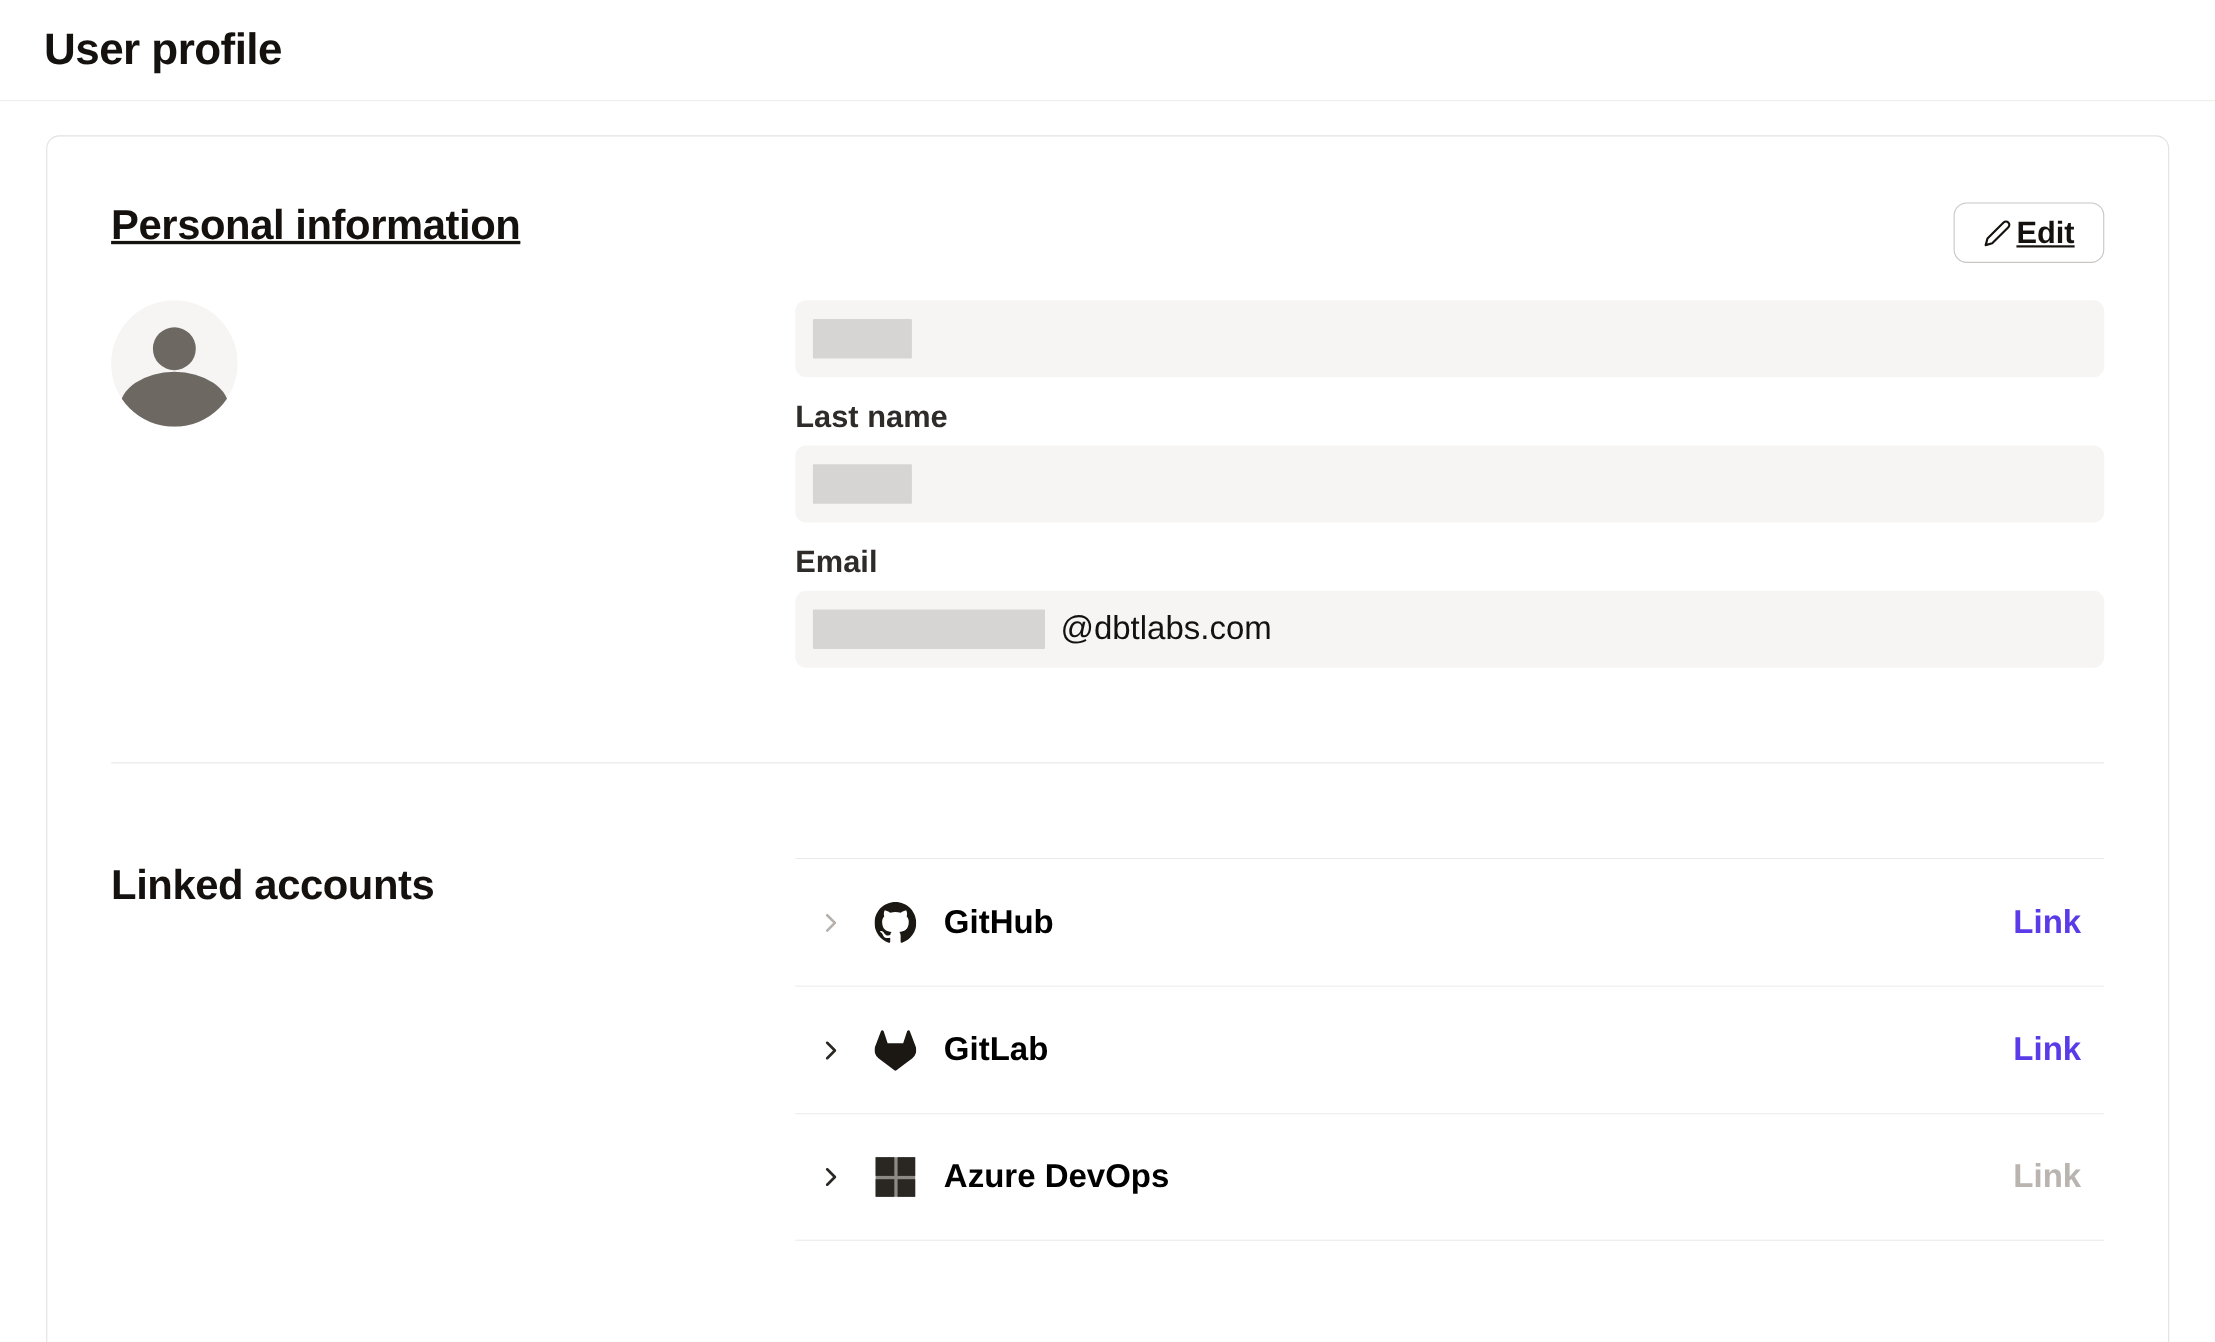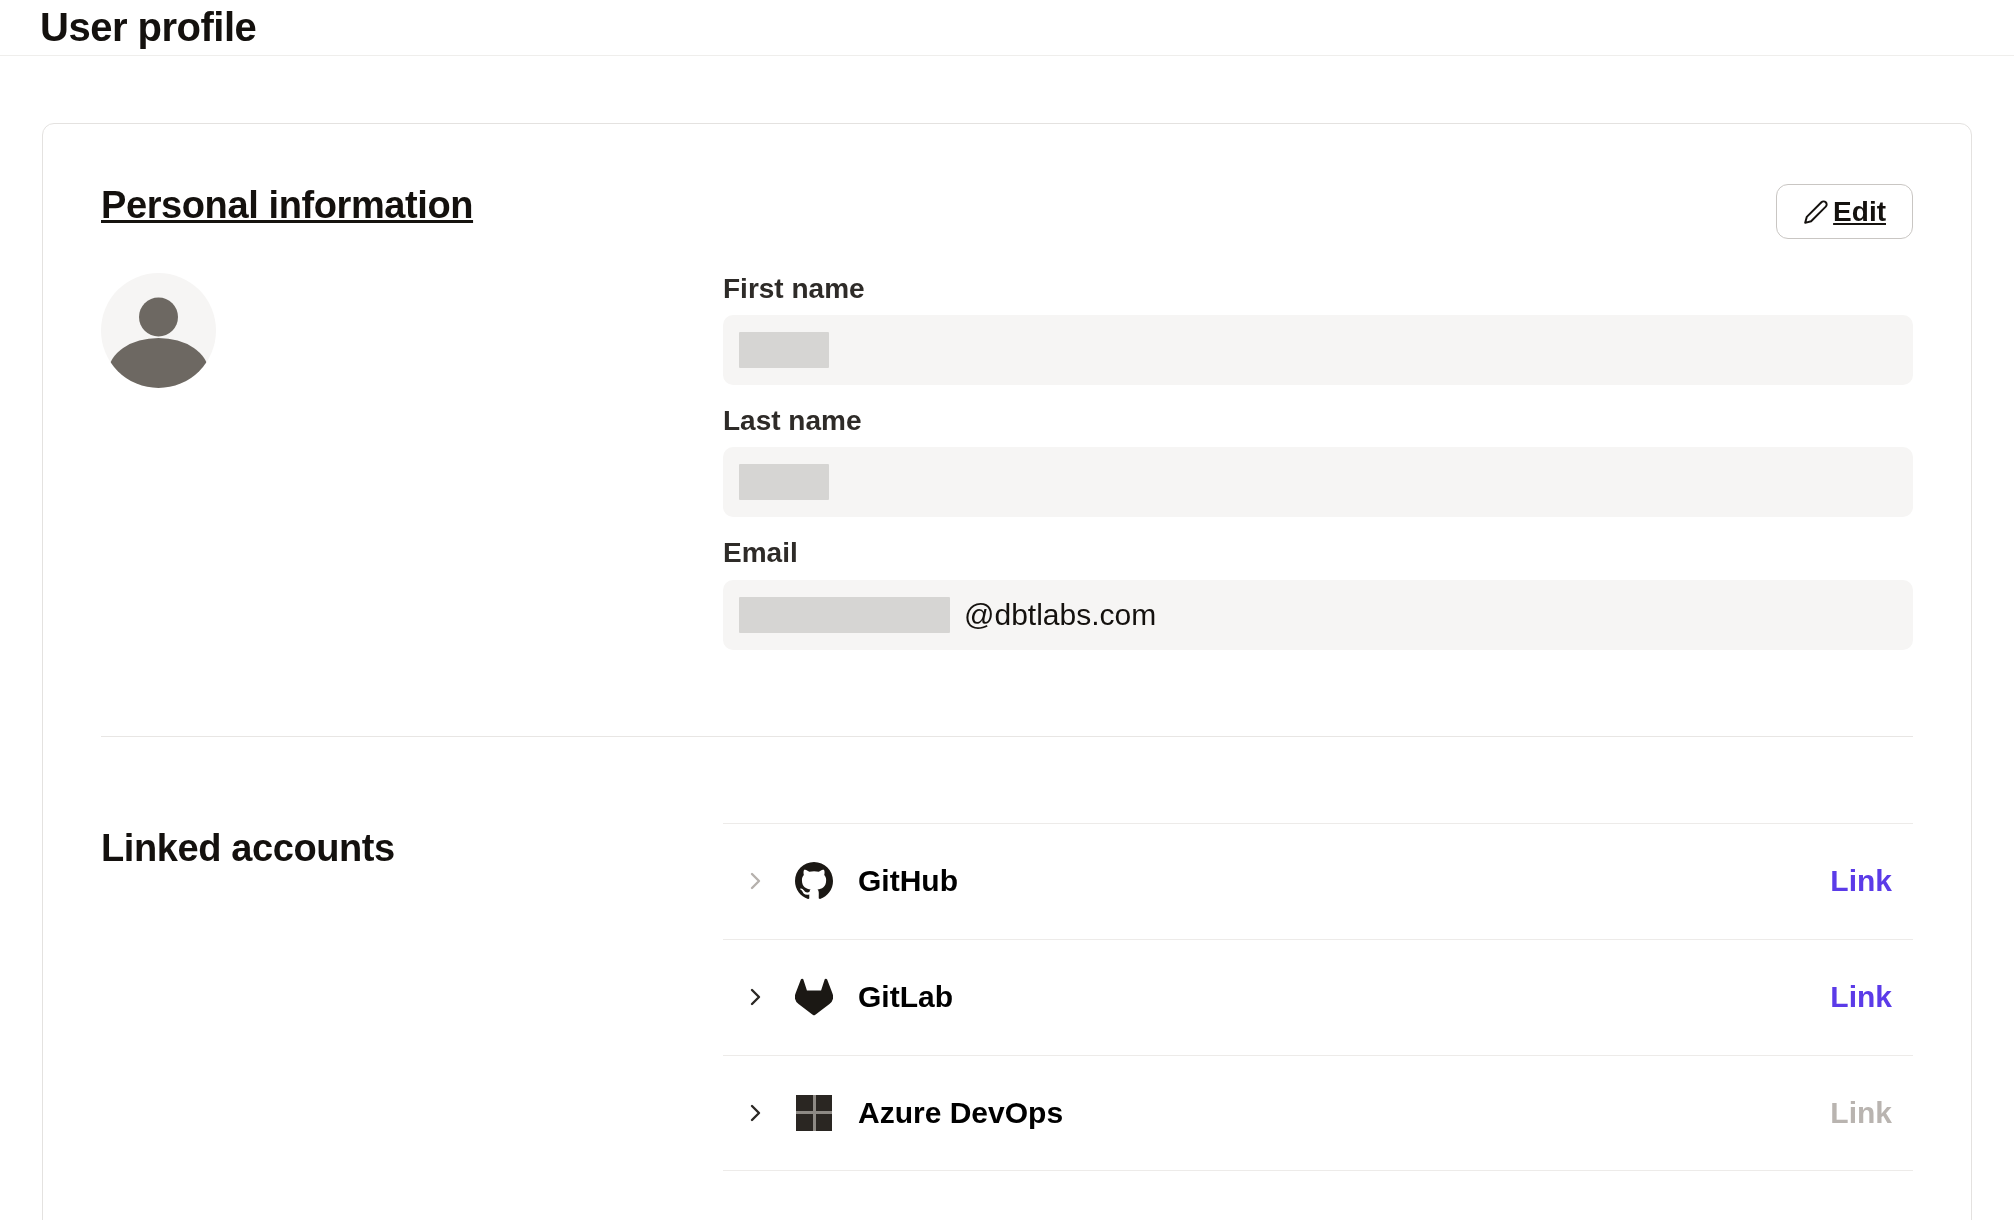--- a/index.html
+++ b/index.html
@@ -1,20 +1,20 @@
 <!DOCTYPE html>
 <html><head>
 <meta charset="utf-8">
 <style>
   * { margin:0; padding:0; box-sizing:border-box; }
   html,body { width:2014px; height:1220px; overflow:hidden; background:#fff;
     font-family:"Liberation Sans","DejaVu Sans",sans-serif; color:#16130f; }
 
   
-  .page-header { height:56px; display:flex; align-items:center; padding:0 40px;
+  .page-header { height:92px; display:flex; align-items:center; padding:0 40px;
     border-bottom:1px solid #efeeec; background:#fff; }
   .page-title { font-size:40px; font-weight:700; letter-spacing:-0.5px; color:#14110e; }
 
   
   .card { position:absolute; left:42px; top:123px; width:1930px; height:1180px;
     background:#fff; border:1px solid #e4e2e0; border-radius:12px;
     padding:60px 58px 0 58px; }
 
   
   .section-head { display:flex; justify-content:space-between; align-items:flex-start;text-decoration:underline; }
@@ -95,21 +95,20 @@
           <circle cx="57.5" cy="57.5" r="57.5" fill="#f6f5f4"></circle>
           <g clip-path="url(#ac)" fill="#6d6862">
             <circle cx="57.5" cy="44" r="19.5"></circle>
             <ellipse cx="57.5" cy="99" rx="50" ry="34"></ellipse>
           </g>
         </svg>
       </div>
 
       <div class="form-col">
         <div class="field">
-          <span class="field-label">First name</span>
           <div class="input-box">
             <span class="redact"></span>
           </div>
         </div>
 
         <div class="field">
           <span class="field-label">Last name</span>
           <div class="input-box">
             <span class="redact"></span>
           </div>

